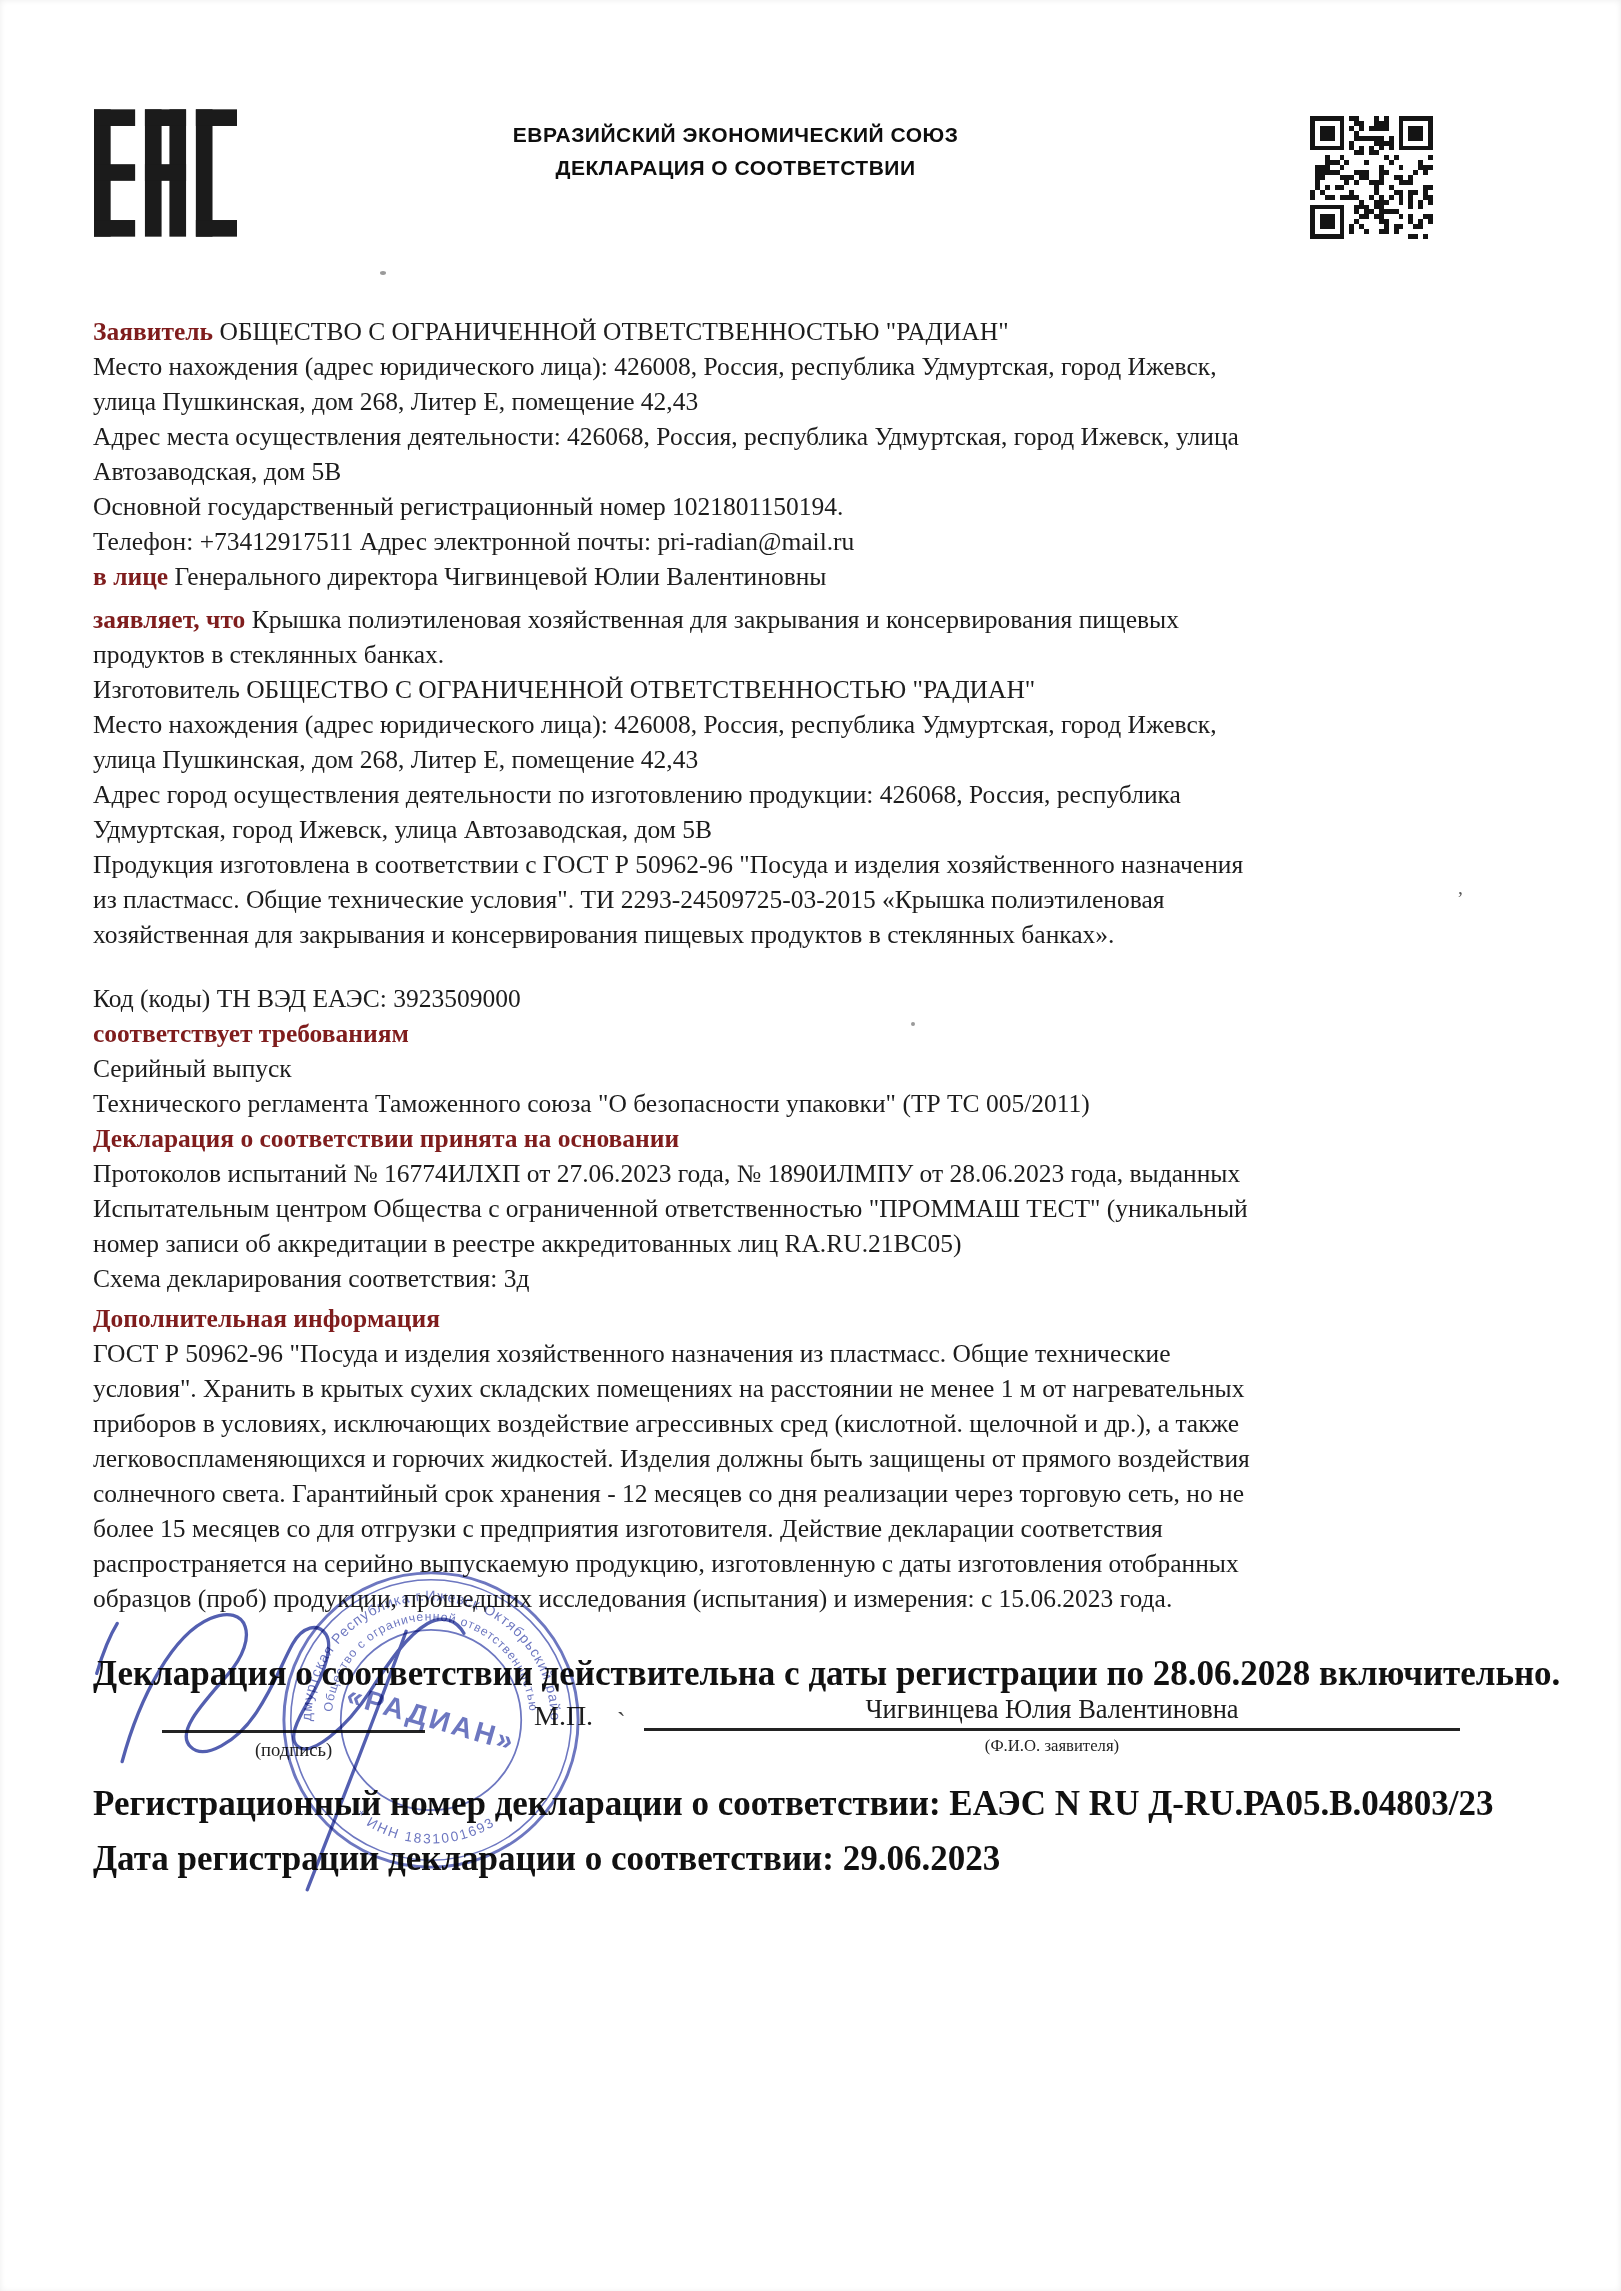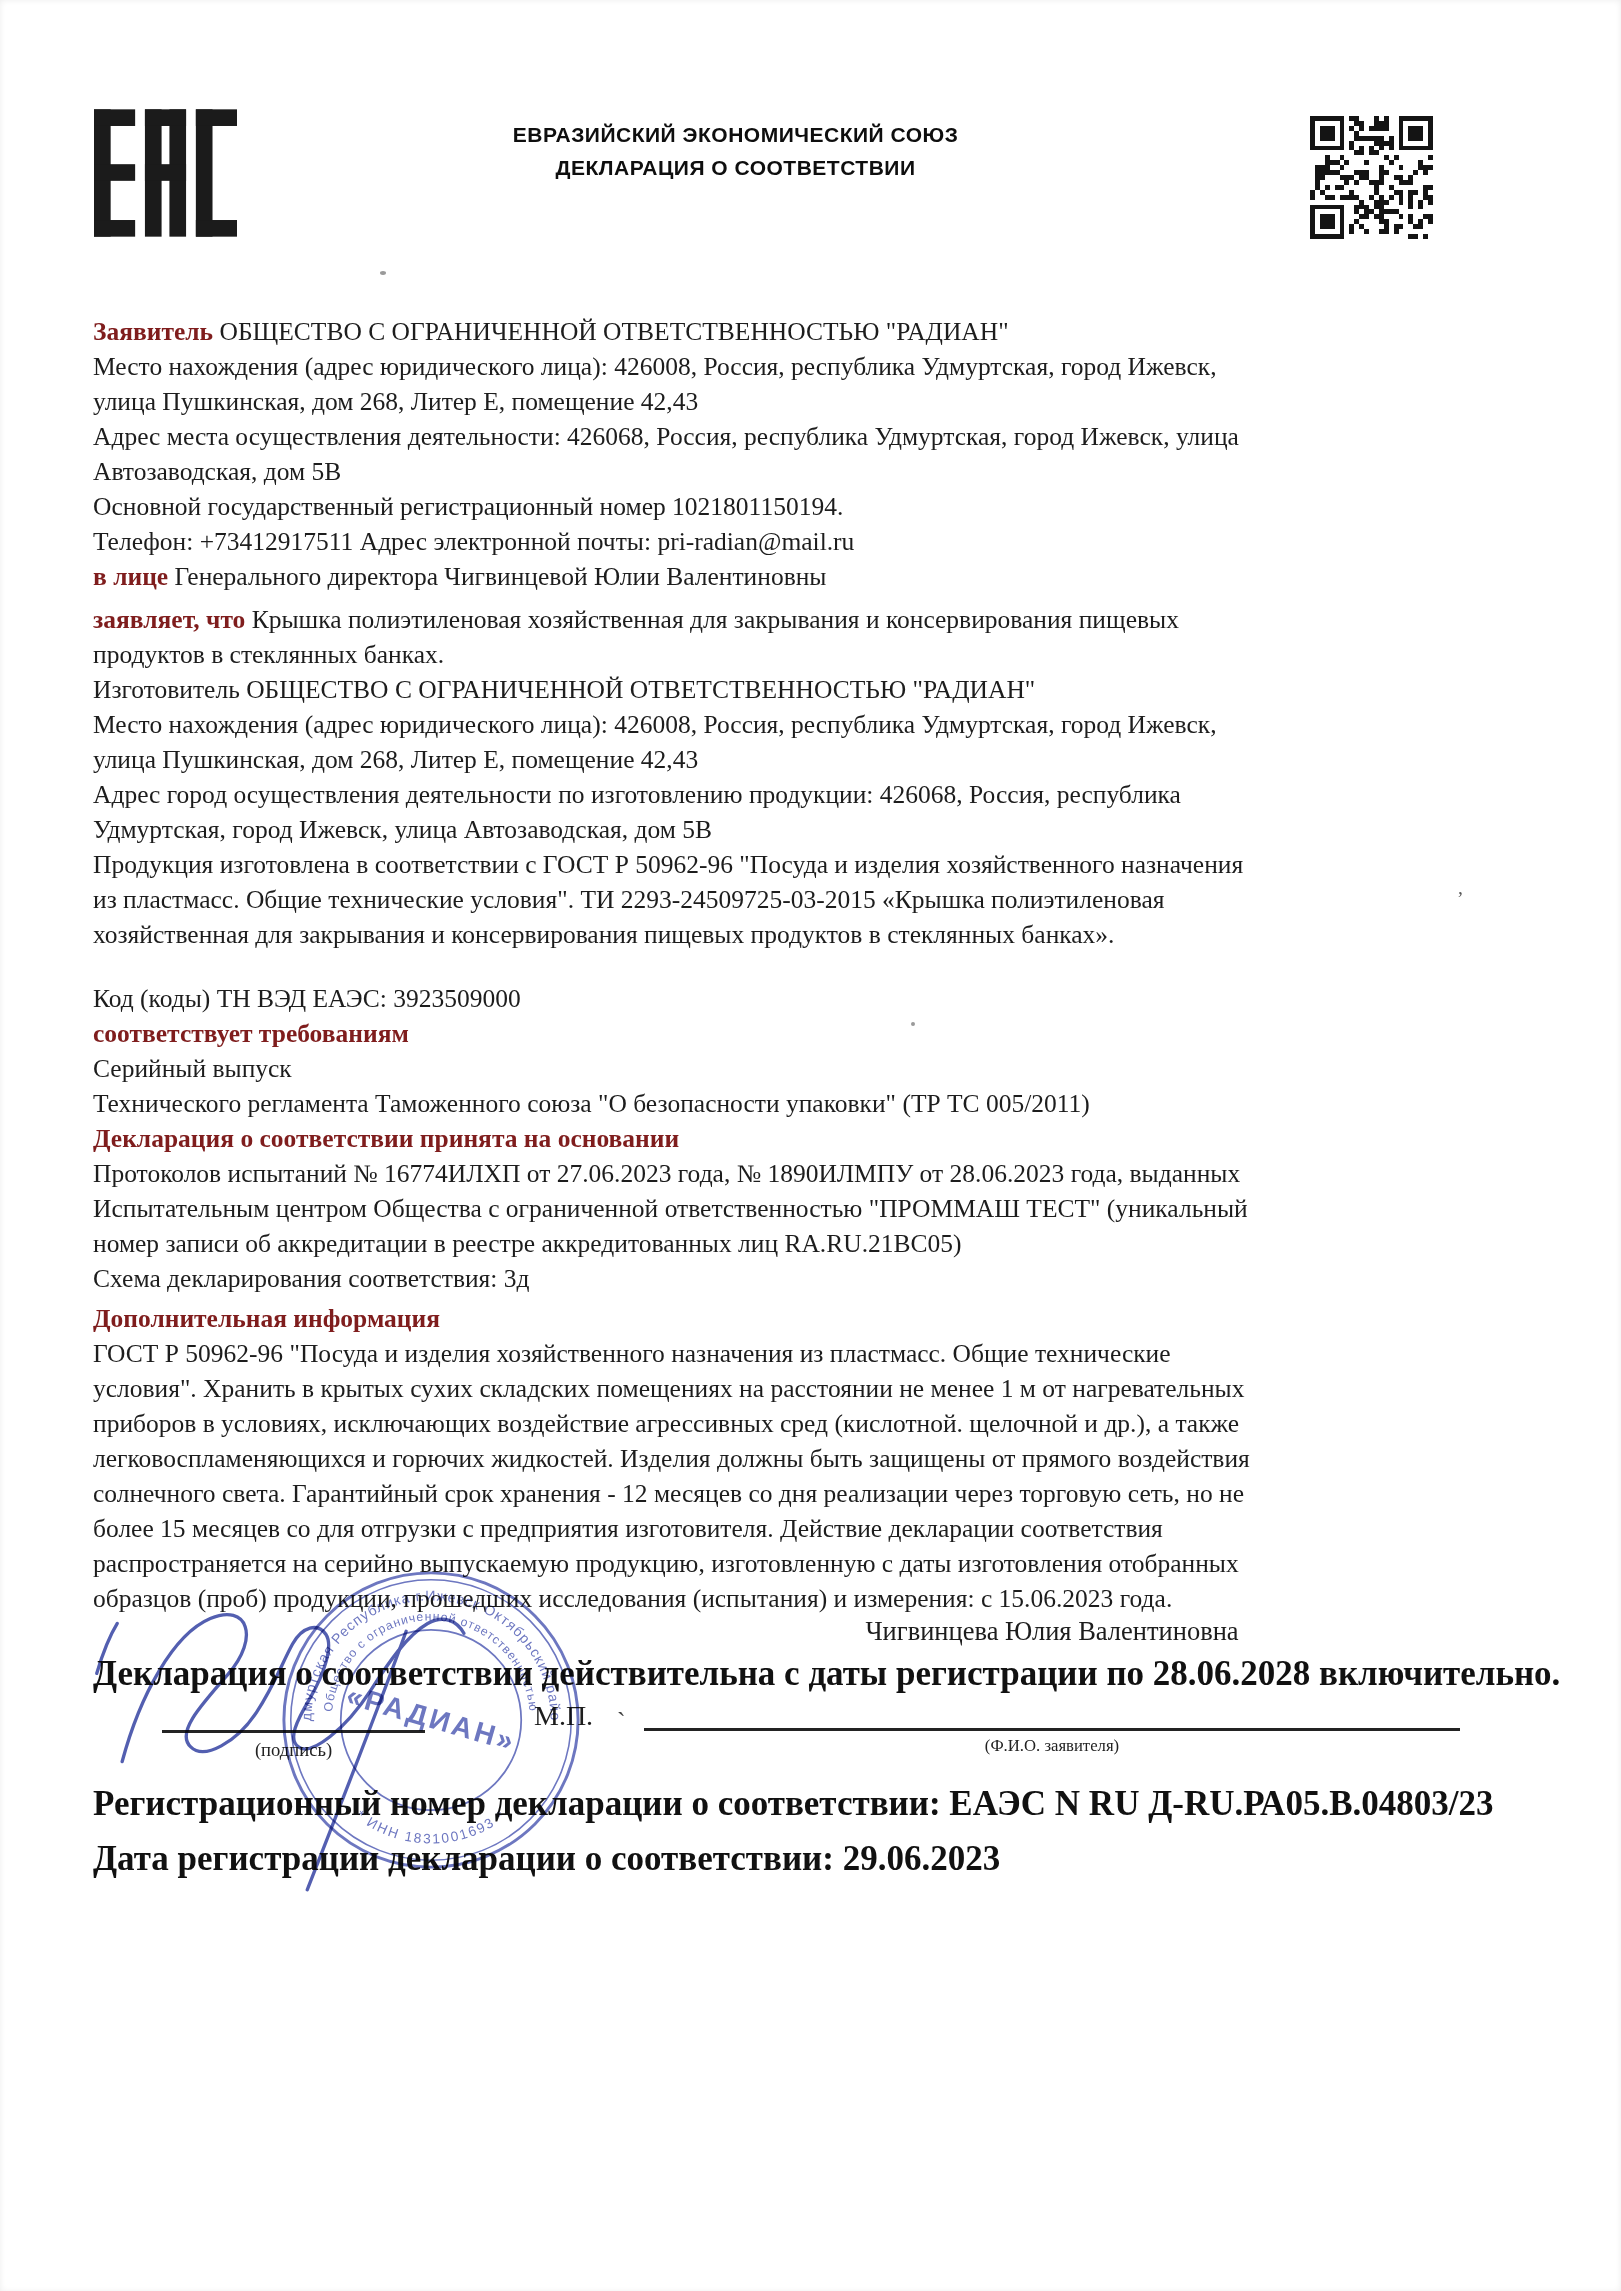--- a/index.html
+++ b/index.html
@@ -306,21 +306,21 @@
         <div class="bline">образцов (проб) продукции, прошедших исследования (испытания) и измерения: с 15.06.2023 года.</div>
       </div>
     </div>
 
   <div class="abs boldline" style="left:93px;top:1654px;">Декларация о соответствии действительна с даты регистрации по 28.06.2028 включительно.</div>
 
   <div class="rule" style="left:162px;top:1730px;width:263px;"></div>
   <div class="cap" style="left:162px;top:1739px;width:263px;">(подпись)</div>
   <div class="mp" style="left:534px;top:1700px;">М.П.</div>
   <div class="tick" style="left:617px;top:1707px;">`</div>
-  <div class="fio-val" style="left:644px;top:1616px;width:816px;">Чигвинцева Юлия Валентиновна</div>
+  <div class="fio-val" style="left:644px;top:1694px;width:816px;">Чигвинцева Юлия Валентиновна</div>
   <div class="rule" style="left:644px;top:1728px;width:816px;"></div>
   <div class="cap" style="left:644px;top:1736px;width:816px;font-size:16.7px;">(Ф.И.О. заявителя)</div>
 
   <div class="abs boldline" style="left:93px;top:1784px;">Регистрационный номер декларации о соответствии: ЕАЭС N RU Д-RU.РА05.В.04803/23</div>
   <div class="abs boldline" style="left:93px;top:1839px;">Дата регистрации декларации о соответствии: 29.06.2023</div>
 
   <svg class="stamp-svg" style="left:279px;top:1568px;" width="304" height="304" viewBox="0 0 310 310" aria-hidden="true">
     <g stroke="#4d59b3" fill="none" opacity="0.82">
       <circle cx="155" cy="155" r="150" stroke-width="3"></circle>
       <circle cx="155" cy="155" r="143" stroke-width="1.6"></circle>

